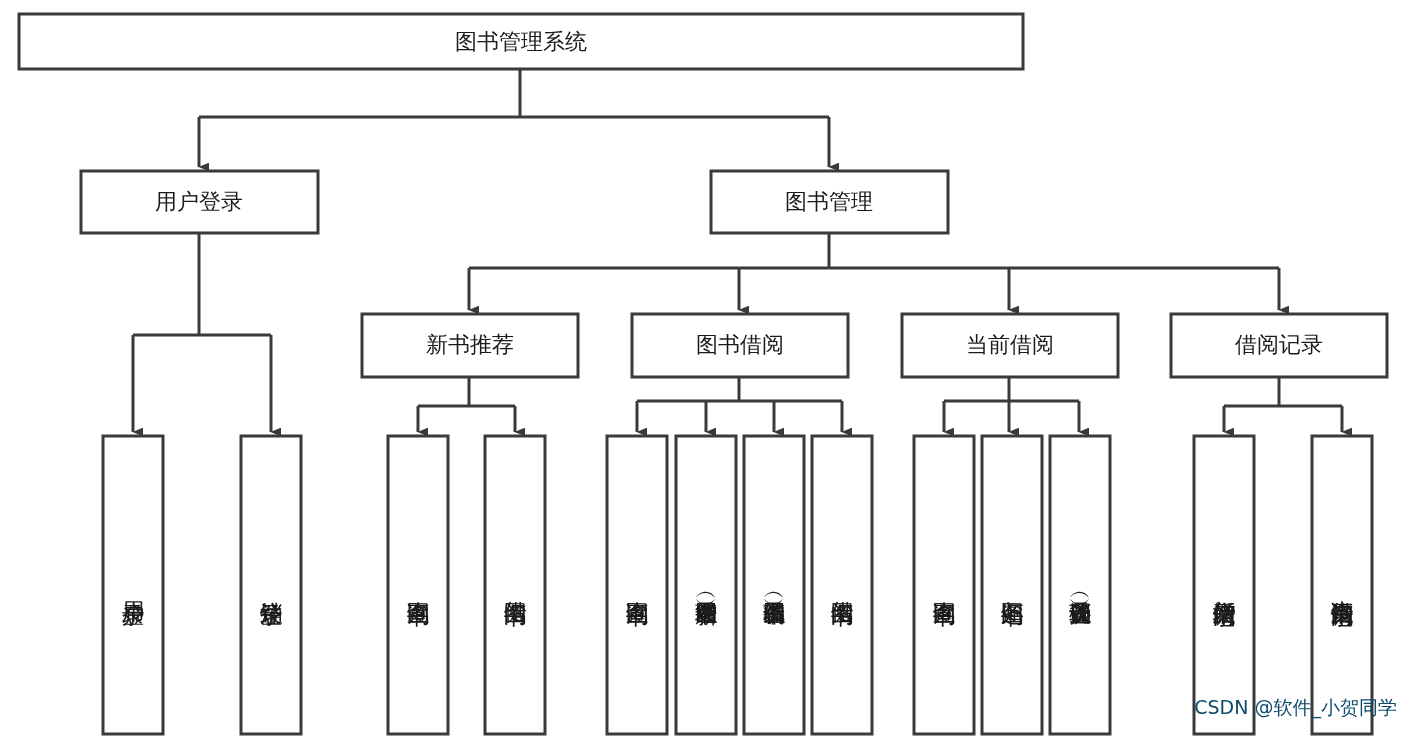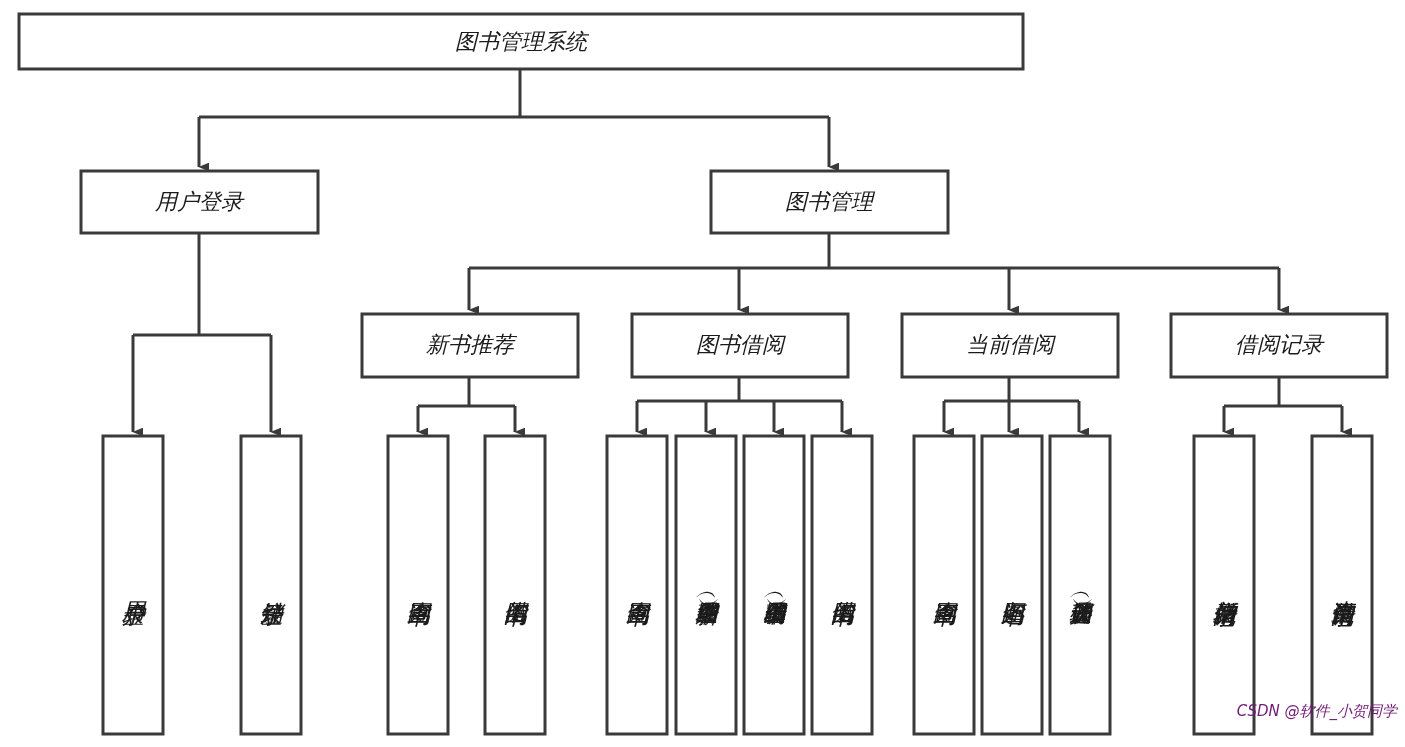--- a/index.html
+++ b/index.html
@@ -1,20 +1,20 @@
 <!DOCTYPE html>
 <html><head>
 <meta charset="utf-8">
 <style>
   html,body{margin:0;padding:0;background:#ffffff;}
   body{
     font-family:"DejaVu Sans","Liberation Sans",sans-serif;
     width:1405px;height:747px;overflow:hidden;
   }
-  #diagram-root{position:relative;width:1405px;height:725px;background:#fff;font-style:italic;}
+  #diagram-root{position:relative;width:1405px;height:725px;background:#fff;}
   svg#flow{position:absolute;left:0;top:0;width:1405px;height:747px;display:block;}
   .node-box{fill:#ffffff;stroke:#3a3a3a;stroke-width:3;}
   .edge{stroke:#3a3a3a;stroke-width:3;fill:none;}
   .node-label{
     font-family:"DejaVu Sans","Liberation Sans",sans-serif;
     font-size:22px;fill:#1b1b1b;
     text-anchor:middle;dominant-baseline:middle;
   }
   .vtext-wrap{
     position:absolute;
@@ -25,21 +25,21 @@
     font-size:23px;line-height:1.02;
     color:#1b1b1b;
     letter-spacing:1px;
     white-space:nowrap;
     pointer-events:none;
   }
   .vtext-wrap.tight{font-size:22px;letter-spacing:0px;}
   .watermark{
     position:absolute;right:8px;bottom:4px;
     font-family:"DejaVu Sans","Liberation Sans",sans-serif;
-    font-size:15px;color:#701a75;
+    font-size:19px;color:#0c4a6e;
     white-space:nowrap;pointer-events:none;
   }
 </style>
 </head>
 <body>
 
 <div id="diagram-root">
 
   <svg id="flow" viewBox="0 0 1405 747">
     <defs>

